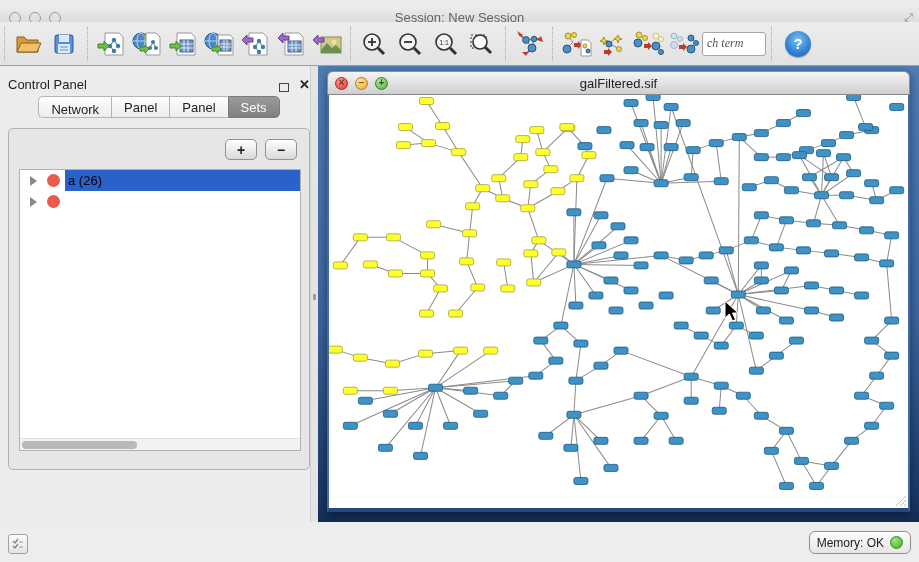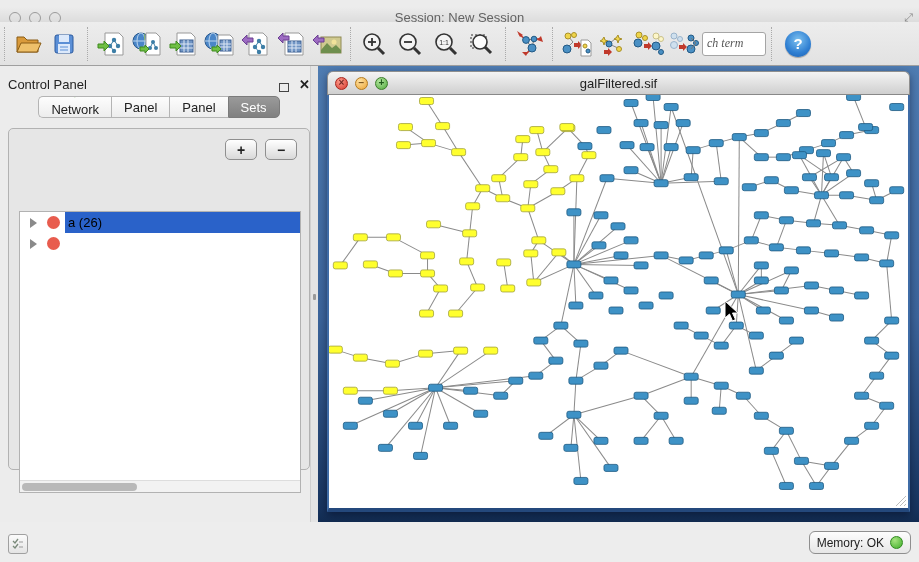--- a/index.html
+++ b/index.html
@@ -39,21 +39,21 @@
     background:linear-gradient(#fdfdfd,#ededed); border:1px solid #b4b4b4; border-right:none; font-size:13px; color:#222; }
   .tab:first-child { border-radius:5px 0 0 5px;flex-direction:column; }
   .tab:last-child { border-right:1px solid #b4b4b4; border-radius:0 5px 5px 0;align-items:center; }
   .tab.active { background:linear-gradient(#9a9a9a,#808080); color:#fff; border-color:#7b7b7b; }
   .cp-body { position:absolute; left:8px; top:62px; width:302px; height:342px;
     border:1px solid #b2b2b2; border-radius:5px; background:#e6e6e6; }
   .pm-row { position:absolute; right:12px; top:10px; display:flex; gap:8px; }
   .pm-btn { width:32px; height:21px; border:1px solid #8f8f8f; border-radius:5px;
     background:linear-gradient(#ffffff,#d9d9d9); font-weight:bold; font-size:14px; color:#222; line-height:1; }
   .sets-list { position:absolute; left:10px; top:40px; width:282px; height:282px;
-    background:#fff; border:1px solid #b2b2b2;margin-top:42px; }
+    background:#fff; border:1px solid #b2b2b2; }
   .set-row { height:21px; display:flex; align-items:center; }
   .expander { width:0; height:0; border-left:7px solid #8a8a8a; border-top:5px solid transparent; border-bottom:5px solid transparent; margin-left:10px; }
   .set-dot { width:13px; height:13px; border-radius:50%; background:#e85c4e; margin-left:10px; }
   .set-label-band { flex:1; height:21px; display:flex; align-items:center; margin-left:5px;
     background:#2a62c9; color:#000; font-size:13px; padding-left:3px; }
   .hscroll { position:absolute; left:0; bottom:0; width:100%; height:12px; background:#f2f2f2; border-top:1px solid #ddd; }
   .hscroll-thumb { position:absolute; left:2px; top:2px; width:115px; height:8px; border-radius:4px; background:#b9b9b9; }
   .cp-actions { position:absolute; left:8px; top:412px; width:302px; height:40px; display:flex; align-items:center; }
   .act-btn { height:31px; border:1px solid #909090; border-radius:6px;
     background:linear-gradient(#fcfcfc,#e3e3e3); display:flex; align-items:center; justify-content:center; }

